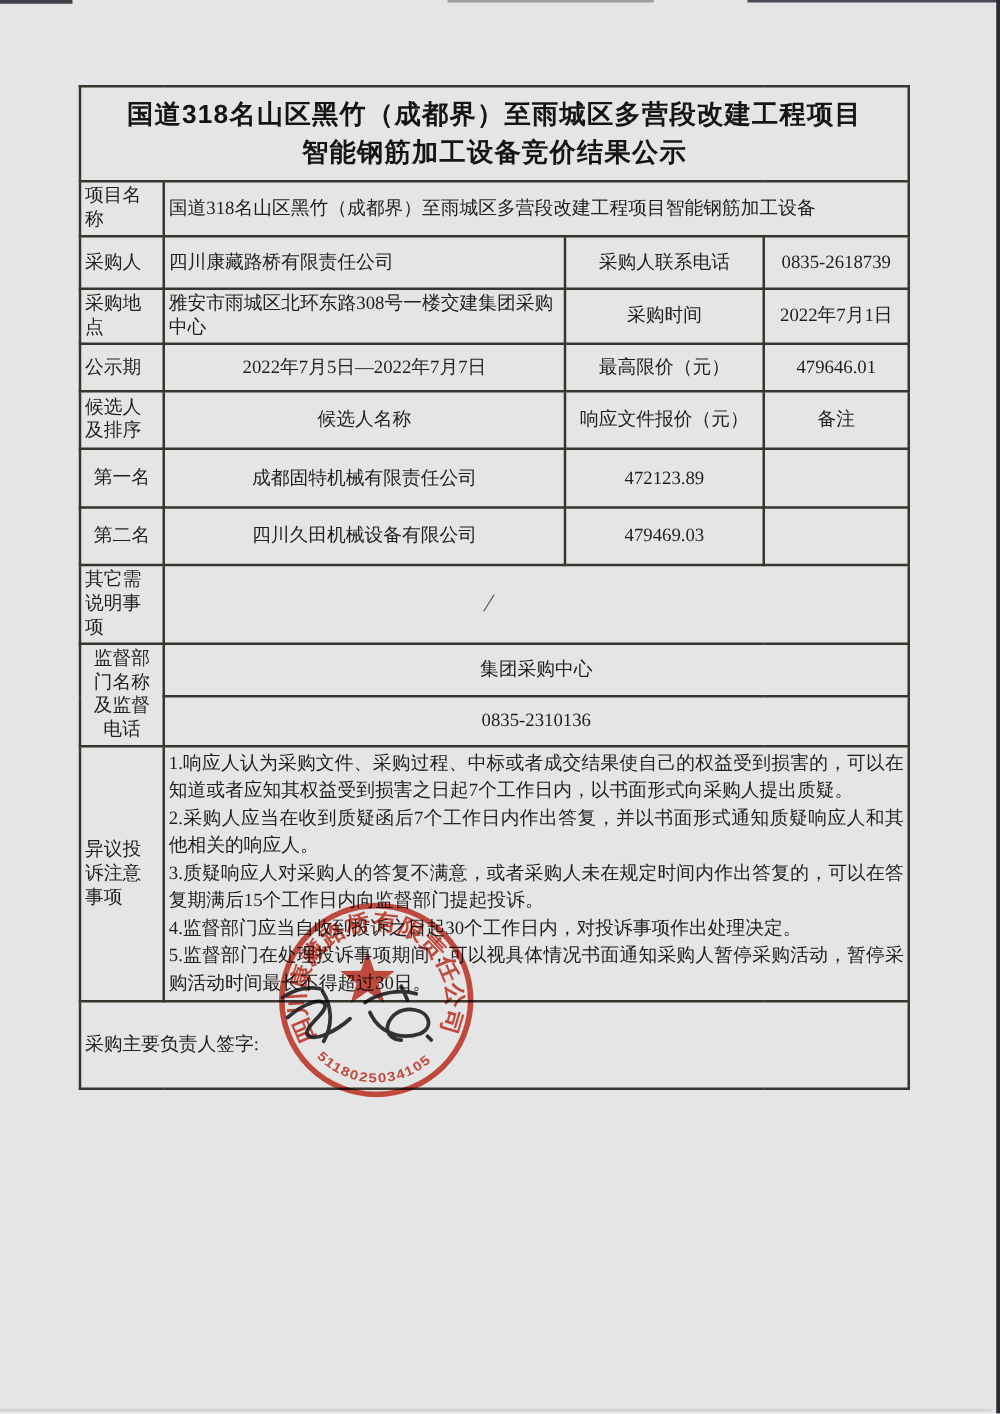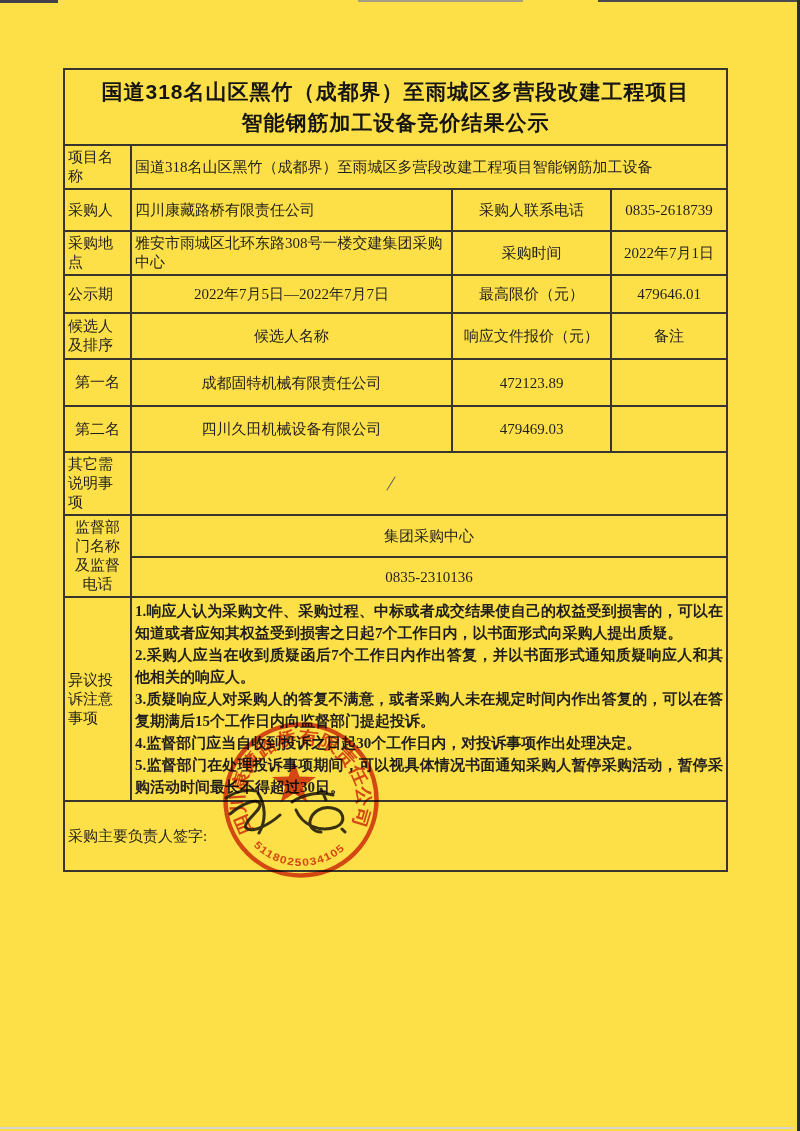--- a/index.html
+++ b/index.html
@@ -3,21 +3,21 @@
 <meta charset="utf-8">
 <style>
   * { margin: 0; padding: 0; box-sizing: border-box; }
   html, body { width: 800px; height: 1131px; }
   body { font-family: "Liberation Serif", "DejaVu Serif", serif; }
 
   .page {
     position: relative;
     width: 800px;
     height: 1131px;
-    background: #fde047;
+    background: #e5e5e5;
     overflow: hidden;
   }
 
   
   .scan-edge-top-left  { position:absolute; left:0;   top:0; width:58px;  height:3px; background:#41414b; }
   .scan-edge-top-mid   { position:absolute; left:358px;top:0; width:165px; height:2px; background:#8d8d95; opacity:.8; }
   .scan-edge-top-right { position:absolute; left:598px;top:0; width:202px; height:2px; background:#4a4a54; }
   .scan-edge-right     { position:absolute; right:0;  top:0; width:3px;  height:1131px; background:#2b2b36; }
   .scan-edge-bottom    { position:absolute; left:0;   top:1127px; width:793px; height:2px; background:#d3d3cf; }
 
@@ -66,21 +66,20 @@
   .r-sup2      { height: 37px; }
   .r-complaint { height: 195px; }
   .r-sign      { height: 70px; }
 
   .complaint-cell { vertical-align: top; padding: 12px 6px 4px 6px; }
   .complaint-item {
     font-size: 15px;
     line-height: 22px;
     text-align: justify;
     word-break: break-all;
-    font-weight: bold;
   }
 
   .slash {
     display: inline-block;
     position: relative;
     left: -38px;
     font-size: 20px;
     font-style: italic;
     color: #55555c;
     transform: skewX(-6deg);

